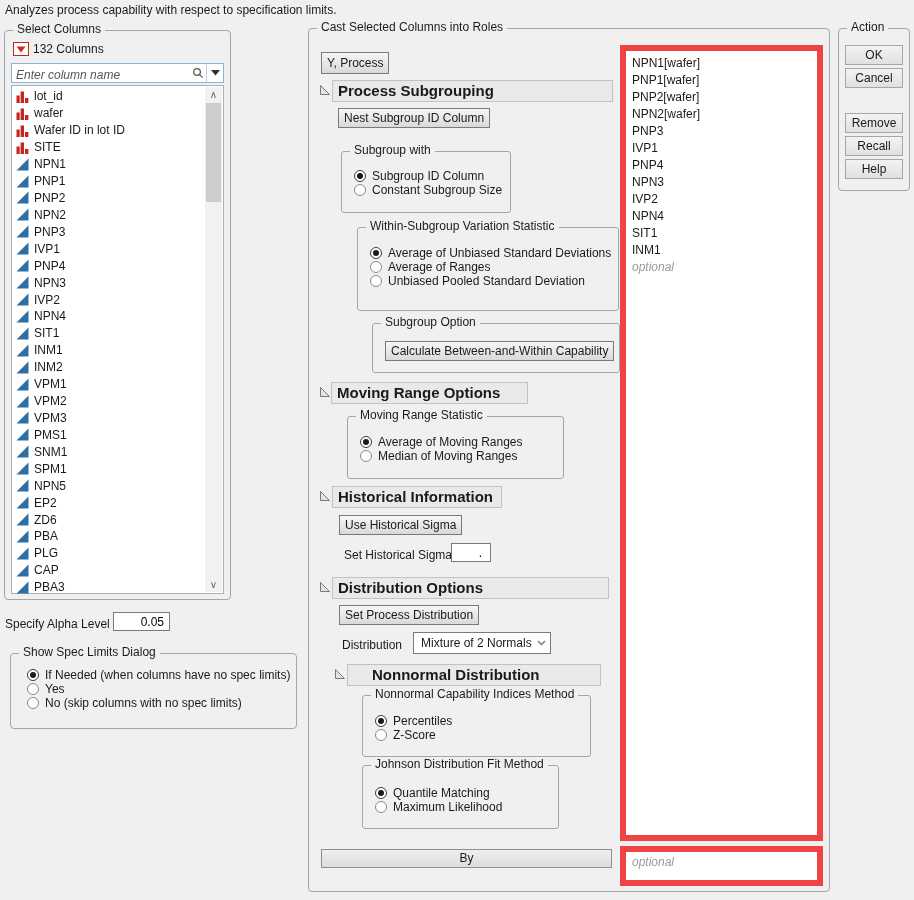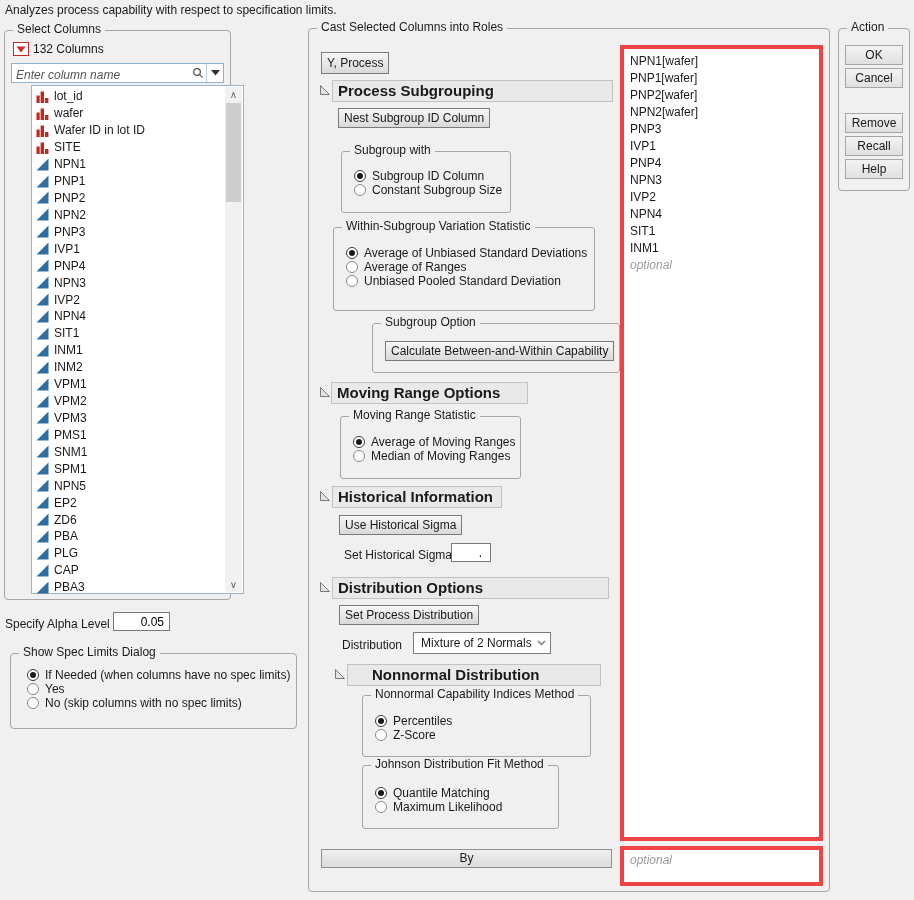--- a/index.html
+++ b/index.html
@@ -25,21 +25,21 @@
         text-align:center;line-height:18px;white-space:nowrap;padding:0 5px;}
   .abtn{position:absolute;background:linear-gradient(#f3f3f3,#e0e0e0);border:1px solid #a6a6a6;
         width:58px;height:20px;text-align:center;line-height:18px;}
   .bybtn{background:linear-gradient(#efefef,#dcdcdc);border:1px solid #8f8f8f;text-align:center;line-height:17px;}
   
   .sec-strip{position:absolute;background:#e9e9e9;border:1px solid #c2c2c2;font-weight:bold;
              font-size:15px;line-height:20px;padding-left:5px;height:22px;}
   .disc{position:absolute;width:12px;height:12px;}
   
   .listbox{position:absolute;background:#fff;border:1px solid #9fb3c4;}
-  .rolesbox{position:absolute;background:#fff;border:4px solid #ef4444;}
+  .rolesbox{position:absolute;background:#fff;border:6px solid #ef4444;}
   .li-row{height:16.93px;display:flex;align-items:center;padding-left:4px;white-space:nowrap;}
   .li-row .col-icon{width:13px;height:13px;margin-right:5px;flex:0 0 13px;}
   .ic-nominal rect{fill:var(--nominal);}
   .ic-continuous polygon{fill:var(--continuous);}
   .role-row{height:17px;line-height:17px;padding-left:6px;white-space:nowrap;}
   .placeholder{color:#9a9a9a;font-style:italic;}
   
   .radio-row{display:flex;align-items:center;height:14px;margin-bottom:0;}
   .radio{width:12px;height:12px;border-radius:50%;border:1px solid #8a8a8a;background:#fff;
          flex:0 0 12px;margin-right:6px;position:relative;}
@@ -90,21 +90,21 @@
         </svg>
     </span>
     <span class="search-sep"></span>
     <span class="search-arrow">
       <svg width="9" height="6" viewBox="0 0 9 6">
           <polygon points="0,0 9,0 4.5,5.5" fill="#333"></polygon>
         </svg>
     </span>
   </div>
 
-  <div class="listbox" style="left:6px;top:54px;width:213px;height:509px;margin-left:20px;">
+  <div class="listbox" style="left:6px;top:54px;width:213px;height:509px;">
     <div style="position:absolute;left:0;top:2px;right:18px;">
         <div class="li-row">
           <span class="col-icon"><svg class="ic-nominal" width="13" height="13" viewBox="0 0 13 13">
               <rect x="0.5" y="5.5" width="3.2" height="7.5"></rect>
               <rect x="4.6" y="1.5" width="3.4" height="11.5"></rect>
               <rect x="9" y="8" width="3.4" height="5"></rect>
             </svg></span>
           <span>lot_id</span>
         </div>
         <div class="li-row">
@@ -354,21 +354,21 @@
           <span class="radio checked"></span>
           <span class="radio-label">Subgroup ID Column</span>
         </div>
         <div class="radio-row">
           <span class="radio"></span>
           <span class="radio-label">Constant Subgroup Size</span>
         </div>
       </div>
   </div>
 
-  <div class="inner-box" style="left:24px;top:198px;width:262px;height:84px;">
+  <div class="inner-box" style="left:48px;top:198px;width:262px;height:84px;">
     <span class="gb-legend">Within-Subgroup Variation Statistic</span>
     <div class="abs" style="left:12px;top:18px;">
         <div class="radio-row">
           <span class="radio checked"></span>
           <span class="radio-label">Average of Unbiased Standard Deviations</span>
         </div>
         <div class="radio-row">
           <span class="radio"></span>
           <span class="radio-label">Average of Ranges</span>
         </div>
@@ -382,21 +382,21 @@
   <div class="inner-box" style="left:32px;top:294px;width:248px;height:50px;margin-left:31px;">
     <span class="gb-legend">Subgroup Option</span>
     <div class="jbtn" style="left:12px;top:17px;height:20px;">Calculate Between-and-Within Capability</div>
   </div>
 
   <svg class="disc" style="left:10px;top:357px;">
       <polygon points="1.5,1.5 1.5,10.5 10.5,10.5" fill="#e3e3e3" stroke="#7a7a7a"></polygon>
     </svg>
   <div class="sec-strip" style="left:22px;top:353px;width:197px;">Moving Range Options</div>
 
-  <div class="inner-box" style="left:31px;top:387px;width:181px;height:63px;">
+  <div class="inner-box" style="left:38px;top:387px;width:217px;height:63px;">
     <span class="gb-legend">Moving Range Statistic</span>
     <div class="abs" style="left:12px;top:18px;">
         <div class="radio-row">
           <span class="radio checked"></span>
           <span class="radio-label">Average of Moving Ranges</span>
         </div>
         <div class="radio-row">
           <span class="radio"></span>
           <span class="radio-label">Median of Moving Ranges</span>
         </div>

